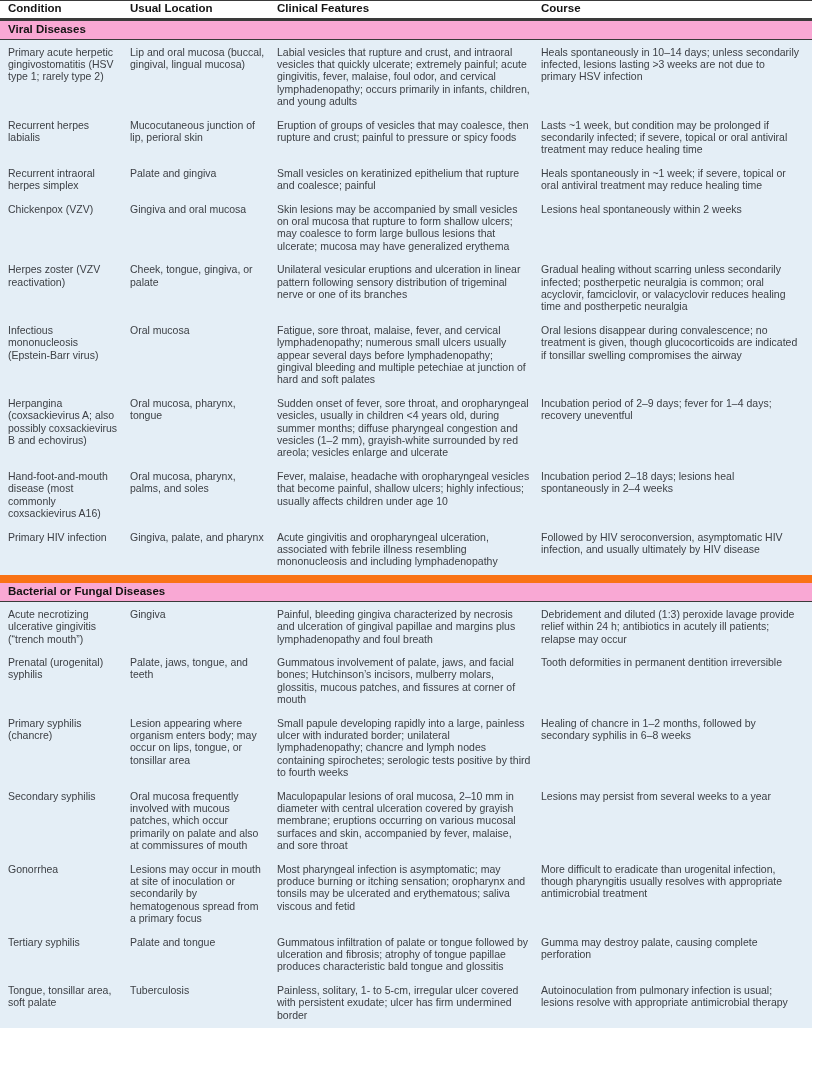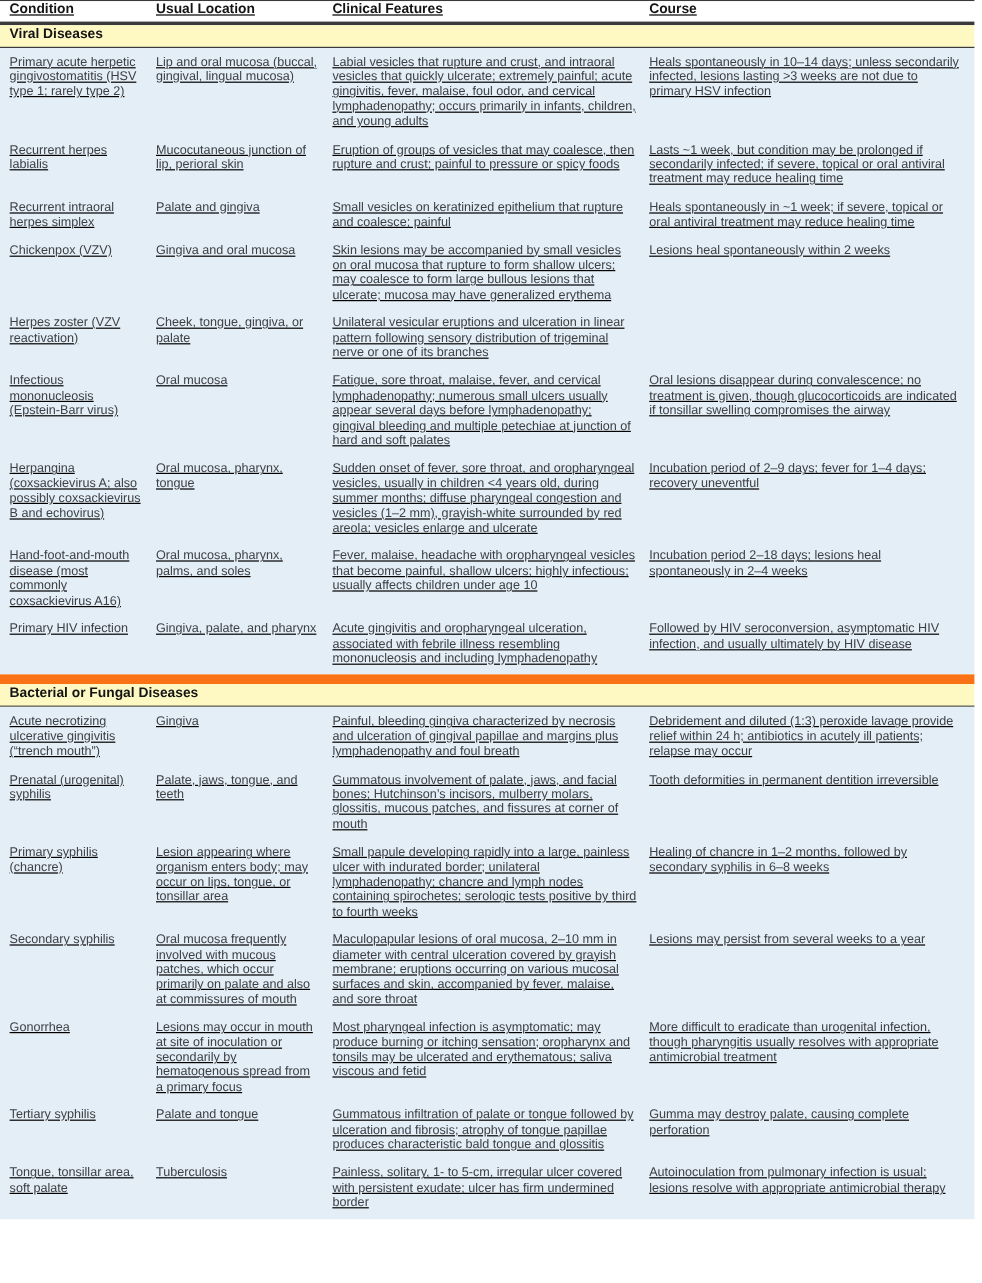--- a/index.html
+++ b/index.html
@@ -14,39 +14,38 @@
     overflow: hidden;
   }
   .table-wrap {
     width: 812px;
     border-top: 1.5px solid #3a3a3a;
     box-sizing: border-box;
   }
   .grid-row {
     display: grid;
     grid-template-columns: 122px 147px 264px 271px;
-    text-decoration: underline;
   }
   .thead {
     background: #ffffff;
     padding: 1px 0 3px 8px;
   }
   .thead .cell {
     font-size: 11.5px;
     line-height: 13px;
     font-weight: bold;
     color: #141414;
     padding-right: 8px;
   }
   .rule {
     height: 2.5px;
     background: #3a3a3a;
   }
   .band {
-    background: #fef9c3;
+    background: #f9a8d4;
     border-bottom: 1.4px solid #3a3a3a;
     padding: 2px 0 3px 8px;
     font-size: 11.5px;
     line-height: 13px;
     font-weight: bold;
     color: #141414;
   }
   .band.band-top {
     border-top: 8px solid #f97316;
   }
@@ -107,20 +106,21 @@
         <div class="row grid-row">
           <div class="cell">Chickenpox (VZV)</div>
           <div class="cell">Gingiva and oral mucosa</div>
           <div class="cell">Skin lesions may be accompanied by small vesicles on oral mucosa that rupture to form shallow ulcers; may coalesce to form large bullous lesions that ulcerate; mucosa may have generalized erythema</div>
           <div class="cell">Lesions heal spontaneously within 2 weeks</div>
         </div>
         <div class="row grid-row">
           <div class="cell">Herpes zoster (VZV reactivation)</div>
           <div class="cell">Cheek, tongue, gingiva, or palate</div>
           <div class="cell">Unilateral vesicular eruptions and ulceration in linear pattern following sensory distribution of trigeminal nerve or one of its branches</div>
+          <div class="cell">Gradual healing without scarring unless secondarily infected; postherpetic neuralgia is common; oral acyclovir, famciclovir, or valacyclovir reduces healing time and postherpetic neuralgia</div>
         </div>
         <div class="row grid-row">
           <div class="cell">Infectious mononucleosis (Epstein-Barr virus)</div>
           <div class="cell">Oral mucosa</div>
           <div class="cell">Fatigue, sore throat, malaise, fever, and cervical lymphadenopathy; numerous small ulcers usually appear several days before lymphadenopathy; gingival bleeding and multiple petechiae at junction of hard and soft palates</div>
           <div class="cell">Oral lesions disappear during convalescence; no treatment is given, though glucocorticoids are indicated if tonsillar swelling compromises the airway</div>
         </div>
         <div class="row grid-row">
           <div class="cell">Herpangina (coxsackievirus A; also possibly coxsackievirus B and echovirus)</div>
           <div class="cell">Oral mucosa, pharynx, tongue</div>

